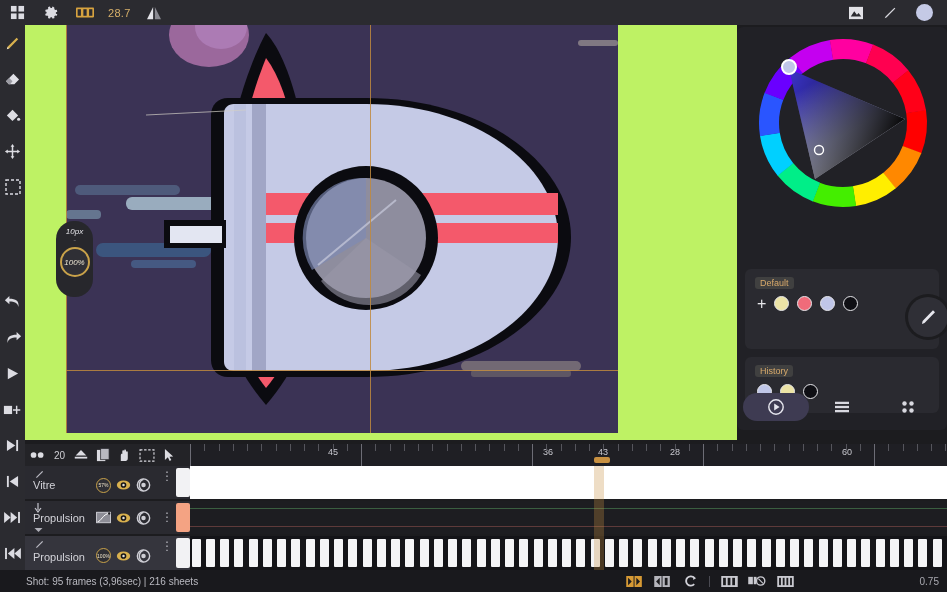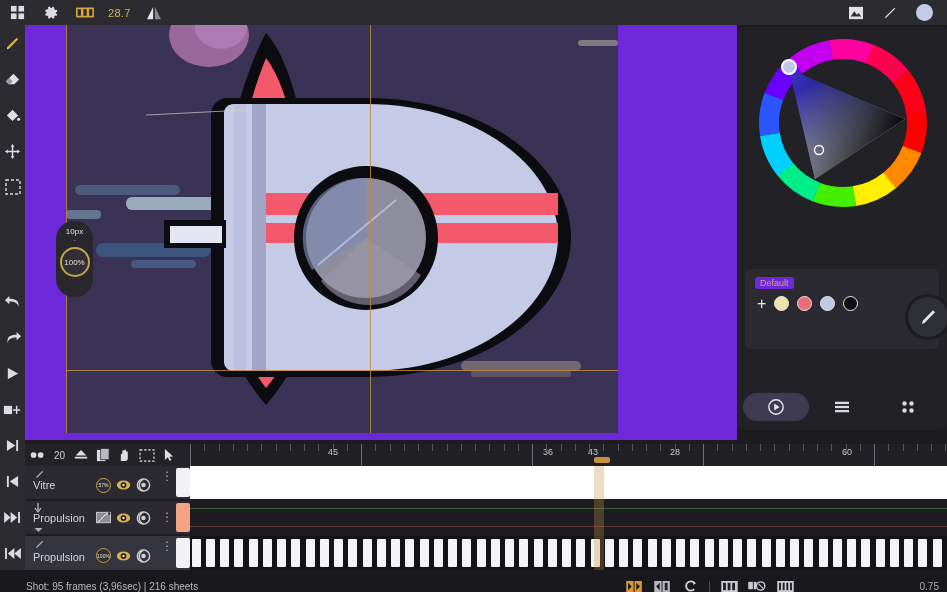--- a/index.html
+++ b/index.html
@@ -20,21 +20,21 @@
   
   #lefttool{
     position:absolute; left:0; top:25px; width:25px; height:567px;
     background:#2b2b30; display:flex; flex-direction:column; align-items:center;
   }
   .lt{ width:25px; height:36px; display:flex; align-items:center; justify-content:center; cursor:pointer; }
   .lt.gap{ height:26px; }
   
   #canvaswrap{
     position:absolute; left:25px; top:25px; width:712px; height:415px;
-    background:#6d28d9; overflow:hidden;
+    background:#bef264; overflow:hidden;font-style:italic;
   }
   #canvas{
     position:absolute; left:41px; top:0px; width:552px; height:408px;
     background:#3b3355; overflow:hidden;
   }
   .guide-v{ position:absolute; top:0; width:1px; height:100%; background:#c08a3e; opacity:.85; }
   .guide-h{ position:absolute; left:0; height:1px; width:100%; background:#c08a3e; opacity:.85; }
   
   #brushhud{
     position:absolute; left:31px; top:196px; width:37px; height:76px;
@@ -58,21 +58,21 @@
   #palette{
     position:absolute; left:8px; top:242px; width:194px; height:80px;
     background:#2a2a30; border-radius:6px;
   }
   #history{
     position:absolute; left:8px; top:330px; width:194px; height:56px;
     background:#2a2a30; border-radius:6px;
   }
   .sec-tag{
     display:inline-block; margin:8px 0 0 10px; font-size:9px; color:#d7a86a;
-    background:#6d28d9; padding:1px 5px; border-radius:3px;
+    background:#404040; padding:1px 5px; border-radius:3px;
   }
   .swrow{ display:flex; align-items:center; gap:8px; padding:6px 0 0 12px; }
   .sw{ width:15px; height:15px; border-radius:50%; border:1.5px solid #e6e6ea; }
   .plus{ color:#e7e7ea; font-size:16px; line-height:14px; cursor:pointer; }
   #fab{
     position:absolute; right:-1px; top:270px; width:40px; height:40px; border-radius:50%;
     background:#2f2f36; display:flex; align-items:center; justify-content:center;
     box-shadow:0 0 0 3px #1c1c1f; cursor:pointer;
   }
   #rtabs{
@@ -112,21 +112,21 @@
   .li{ width:15px; height:15px; display:flex; align-items:center; justify-content:center; cursor:pointer; }
   .dots{ position:absolute; right:16px; font-size:12px; color:#b8b8bf; letter-spacing:1px; line-height:4px; cursor:pointer; }
   .thumb{ position:absolute; right:0; top:2px; width:14px; bottom:2px; border-radius:2px; }
   .track{ position:relative; flex:1; overflow:hidden; }
   .cell{ position:absolute; top:3px; bottom:3px; background:#f4f4f6; border-radius:1px; }
   .hline{ position:absolute; left:0; width:100%; height:1px; }
   #ph-col{ position:absolute; top:0; width:10px; height:104px; background:rgba(200,144,64,.30); pointer-events:none; }
   
   #status{
     position:absolute; left:0; bottom:0; width:947px; height:22px;
-    background:#19191d; display:flex; align-items:flex-end;
+    background:#19191d; display:flex; align-items:center;
   }
   #statustext{ font-size:10px; color:#b9b9c0; padding-left:26px; }
   #statusicons{ position:absolute; left:625px; display:flex; align-items:center; gap:10px; }
   .si{ width:18px; height:12px; display:flex; align-items:center; justify-content:center; cursor:pointer; }
   #ver{ position:absolute; right:8px; font-size:10px; color:#a9a9b0; }
   .vsep{ width:1px; height:11px; background:#4a4a52; }
 </style>
 </head>
 <body>
 
@@ -361,20 +361,28 @@
       <span class="sw" style="background:#0f0f14"></span>
     </div>
   </div>
 
   <div id="fab">
     <svg width="20" height="20" viewBox="0 0 20 20">
         <path d="M4 17 L6.5 16 L17 5.2 L15 3.2 L4.6 14 Z" fill="#e7e7ee"></path>
       </svg>
   </div>
 
+  <div id="history">
+    <span class="sec-tag">History</span>
+    <div class="swrow" style="padding-left:12px;">
+      <span class="sw" style="background:#c0c6e8"></span>
+      <span class="sw" style="background:#ece3a6"></span>
+      <span class="sw" style="background:#0f0f14"></span>
+    </div>
+  </div>
 
   <div id="rtabs">
     <div class="rtab active">
       <svg width="18" height="18" viewBox="0 0 20 20">
           <circle cx="10" cy="10" r="8" fill="none" stroke="#e6e6ee" stroke-width="1.6"></circle>
           <path d="M8 6 L14 10 L8 14 Z" fill="#e6e6ee"></path>
         </svg>
     </div>
     <div class="rtab">
       <svg width="18" height="14" viewBox="0 0 20 16">
@@ -427,21 +435,21 @@
     </div>
     <div class="tt">
       <svg width="11" height="14" viewBox="0 0 12 15">
           <path d="M1 1 L1 13 L4.2 10 L6.2 14 L8 13 L6 9.3 L10 9 Z" fill="#dcdce2"></path>
         </svg>
     </div>
   </div>
   <div id="ruler">
     <div class="rl" style="left:136px;">45</div>
     <div class="rl" style="left:307px;margin-left:44px;">36</div>
-    <div class="rl" style="left:396px;">43</div>
+    <div class="rl" style="left:406px;">43</div>
     <div class="rl" style="left:478px;">28</div>
     <div class="rl" style="left:650px;">60</div>
     <div id="playhead-mark" style="left:404px;"></div>
   <div class="tick maj" style="left: 0px;"></div>
       <div class="tick min" style="left: 14.25px;"></div>
       <div class="tick min" style="left: 28.5px;"></div>
       <div class="tick min" style="left: 42.75px;"></div>
       <div class="tick min" style="left: 57px;"></div>
       <div class="tick min" style="left: 71.25px;"></div>
       <div class="tick min" style="left: 85.5px;"></div>

